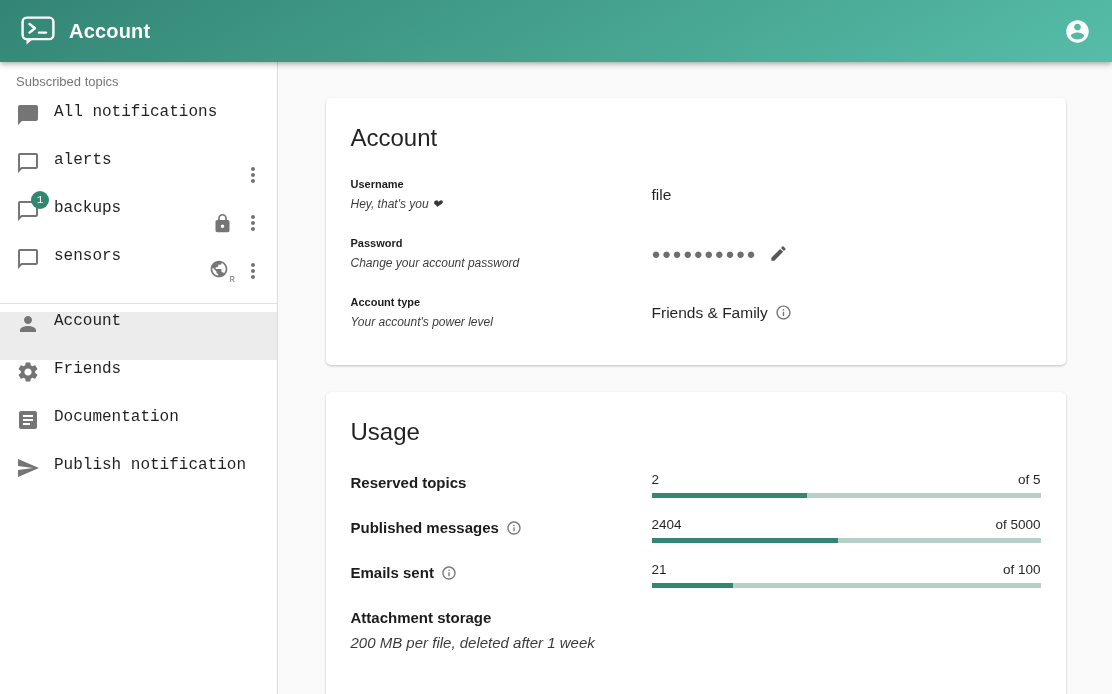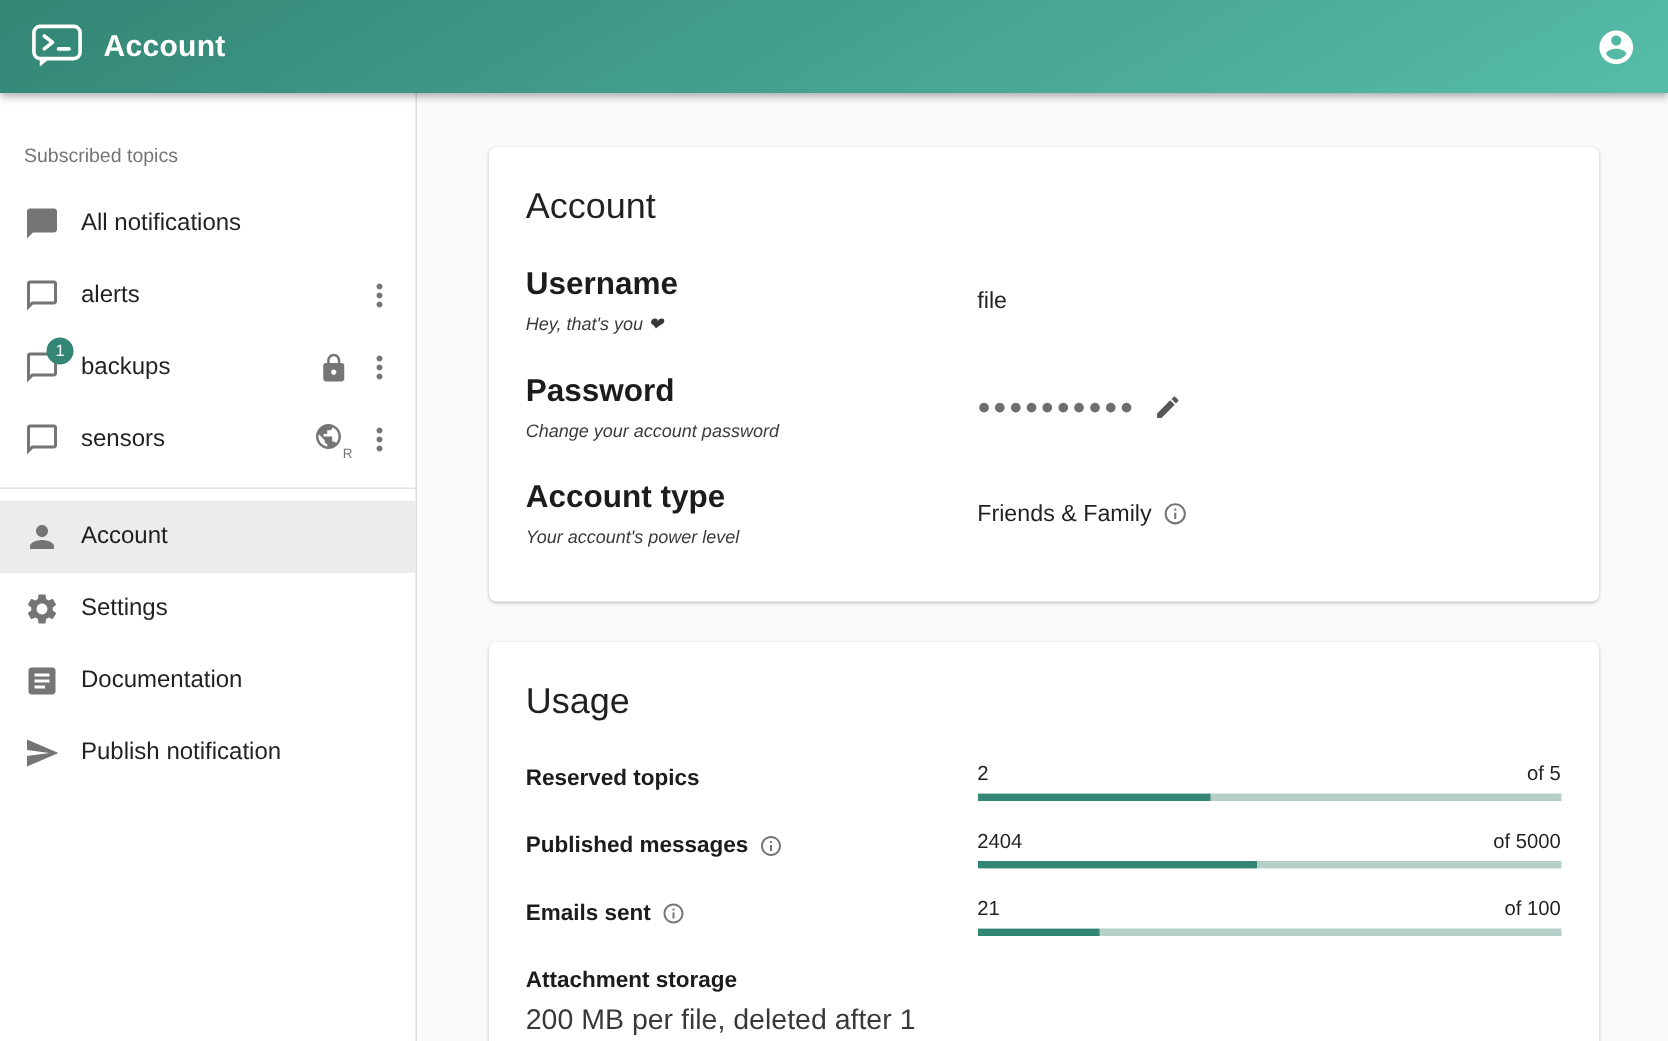--- a/index.html
+++ b/index.html
@@ -11,23 +11,23 @@
     display:flex; align-items:center; padding:0 21px 0 21px;
     background:linear-gradient(150deg,#338574 0%,#56bda8 100%);
     box-shadow:0 2px 4px -1px rgba(0,0,0,.2), 0 4px 5px 0 rgba(0,0,0,.14); }
   .appbar .logo { width:34px; height:30px; display:block; }
   .appbar .title { color:#fff; font-size:20px; font-weight:bold; margin-left:14px; letter-spacing:.2px; }
   .appbar .spacer { flex:1; }
   .iconbtn { background:none; border:none; cursor:pointer; display:flex; align-items:center; justify-content:center; padding:0; }
 
   
   .sidebar { position:fixed; top:62px; left:0; width:278px; height:632px;
-    background:#fff; border-right:1px solid #dcdcdc; padding-top:22px; }
+    background:#fff; border-right:1px solid #dcdcdc; padding-top:0; }
   .subheader { padding:12px 16px 14px 16px; font-size:13px; color:#757575; }
-  .nav-item { height:48px; display:flex; align-items:center; padding:0 12px 0 16px; cursor:pointer; position:relative; }
+  .nav-item { height:48px; display:flex; padding:0 12px 0 16px; cursor:pointer; position:relative;font-family:Liberation Mono, monospace; }
   .nav-item.selected { background:#ececec; }
   .nav-item .licon { width:24px; height:24px; flex:0 0 24px; color:#757575; position:relative; }
   .nav-item .label { font-size:16px; margin-left:14px; color:rgba(0,0,0,.87); flex:1;
     white-space:nowrap; overflow:hidden; }
   .nav-item .right { display:flex; align-items:center; gap:8px; }
   .badge { position:absolute; top:-8px; right:-9px; min-width:18px; height:18px; border-radius:9px;
     background:#338574; color:#fff; font-size:11px; display:flex; align-items:center; justify-content:center; padding:0 4px; }
   .globe-wrap { position:relative; width:24px; height:24px; color:#757575; }
   .globe-wrap .sub-r { position:absolute; right:-2px; bottom:-2px; font-size:9px; color:#757575; }
   .divider { border-top:1px solid #e0e0e0; margin:8px 0; }
@@ -36,31 +36,31 @@
   
   .main { position:fixed; top:62px; left:279px; width:833px; height:632px; background:#fafafa;
     overflow:hidden; padding-top:36px; }
   .card { width:740px; margin:0 auto 27px auto; background:#fff; border-radius:5px;
     box-shadow:0 1px 3px rgba(0,0,0,.14), 0 1px 2px rgba(0,0,0,.10); padding:26px 25px 30px 25px; }
   .card-title { font-size:24px; font-weight:400; color:rgba(0,0,0,.87); margin-bottom:26px; }
 
   .acc-row { display:flex; align-items:center; margin-bottom:26px; }
   .acc-row:last-child { margin-bottom:6px; }
   .acc-labelcol { width:301px; flex:0 0 301px; }
-  .acc-label { font-size:21px; font-weight:bold; color:#1c1c1c; }
+  .acc-label { font-size:11px; font-weight:bold; color:#1c1c1c; }
   .acc-sub { font-size:12px; font-style:italic; color:rgba(0,0,0,.78); margin-top:7px; }
   .acc-value { font-size:15.5px; color:rgba(0,0,0,.87); display:flex; align-items:center; }
   .pw-dots { color:#6e6e6e; font-size:15px; letter-spacing:1.5px; }
   .edit-ic { margin-left:12px; color:#575757; cursor:pointer; }
   .info-ic { margin-left:7px; color:#757575; cursor:pointer; }
 
   .use-row { display:flex; align-items:flex-start; margin-bottom:19px; }
   .use-labelcol { width:301px; flex:0 0 301px; padding-top:2px; }
   .use-label { font-size:15px; font-weight:bold; color:#1c1c1c; display:flex; align-items:center; }
-  .use-sub { font-size:19px; color:rgba(0,0,0,.78); margin-top:8px; }
+  .use-sub { font-size:15px; font-style:italic; color:rgba(0,0,0,.78); margin-top:8px; }
   .use-valcol { flex:1; }
   .use-line { display:flex; justify-content:space-between; font-size:13.5px; color:rgba(0,0,0,.87); }
   .bar { height:5px; background:#b7cfc9; margin-top:6px; overflow:hidden; }
   .bar-fill { height:100%; background:#338574; width:0; }
 </style>
 </head>
 <body>
 
 <header class="appbar">
   <span>
@@ -162,21 +162,21 @@
     </span>
     <span class="label">Account</span>
   </div>
 
   <div class="nav-item">
     <span class="licon">
       <svg width="24" height="24" viewBox="0 0 24 24" fill="#757575">
           <path d="M19.14 12.94c.04-.3.06-.61.06-.94 0-.32-.02-.64-.07-.94l2.03-1.58c.18-.14.23-.41.12-.61l-1.92-3.32c-.12-.22-.37-.29-.59-.22l-2.39.96c-.5-.38-1.03-.7-1.62-.94l-.36-2.54c-.04-.24-.24-.41-.48-.41h-3.84c-.24 0-.43.17-.47.41l-.36 2.54c-.59.24-1.13.57-1.62.94l-2.39-.96c-.22-.08-.47 0-.59.22L2.74 8.87c-.12.21-.08.47.12.61l2.03 1.58c-.05.3-.09.63-.09.94s.02.64.07.94l-2.03 1.58c-.18.14-.23.41-.12.61l1.92 3.32c.12.22.37.29.59.22l2.39-.96c.5.38 1.03.7 1.62.94l.36 2.54c.05.24.24.41.48.41h3.84c.24 0 .44-.17.47-.41l.36-2.54c.59-.24 1.13-.56 1.62-.94l2.39.96c.22.08.47 0 .59-.22l1.92-3.32c.12-.22.07-.47-.12-.61l-2.01-1.58zM12 15.6c-1.98 0-3.6-1.62-3.6-3.6s1.62-3.6 3.6-3.6 3.6 1.62 3.6 3.6-1.62 3.6-3.6 3.6z"></path>
         </svg>
     </span>
-    <span class="label">Settings</span>
+    <span class="label">Friends</span>
   </div>
 
   <div class="nav-item">
     <span class="licon">
       <svg width="24" height="24" viewBox="0 0 24 24" fill="#757575">
           <path d="M19 3H5c-1.1 0-2 .9-2 2v14c0 1.1.9 2 2 2h14c1.1 0 2-.9 2-2V5c0-1.1-.9-2-2-2zm-5 14H7v-2h7v2zm3-4H7v-2h10v2zm0-4H7V7h10v2z"></path>
         </svg>
     </span>
     <span class="label">Documentation</span>
   </div>

